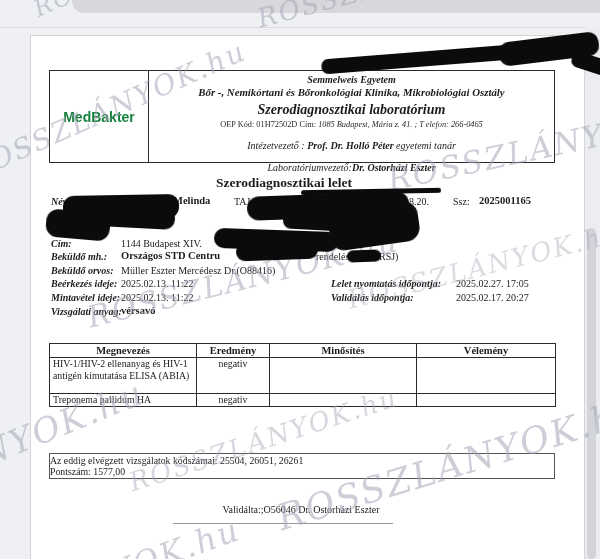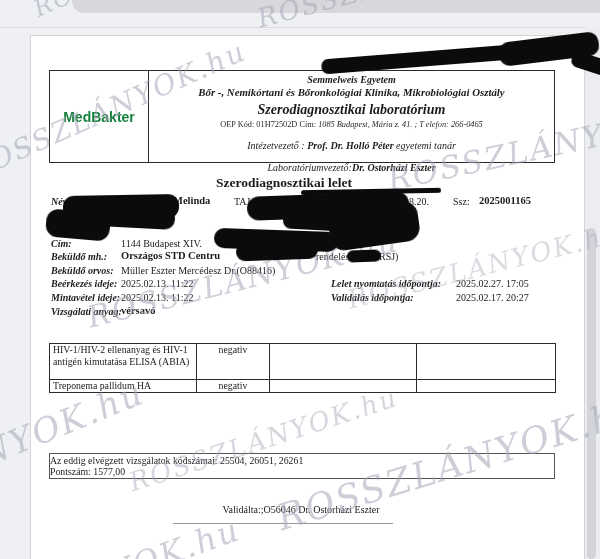--- a/index.html
+++ b/index.html
@@ -135,20 +135,26 @@
     <span class="abs valb" style="left:90px;top:269px;">vérsavó</span>
 
     <table class="rtable">
       <colgroup>
           <col style="width:147px">
           <col style="width:73px">
           <col style="width:147px">
           <col style="width:139px">
         </colgroup>
       <tbody>
+          <tr>
+        <th>Megnevezés</th>
+        <th>Eredmény</th>
+        <th>Minősítés</th>
+        <th>Vélemény</th>
+      </tr>
       <tr>
         <td style="height:35px;">HIV-1/HIV-2 ellenanyag és HIV-1 antigén kimutatása ELISA (ABIA)</td>
         <td class="td-center">negativ</td>
         <td></td>
         <td></td>
       </tr>
       <tr>
         <td>Treponema pallidum HA</td>
         <td class="td-center">negativ</td>
         <td></td>

